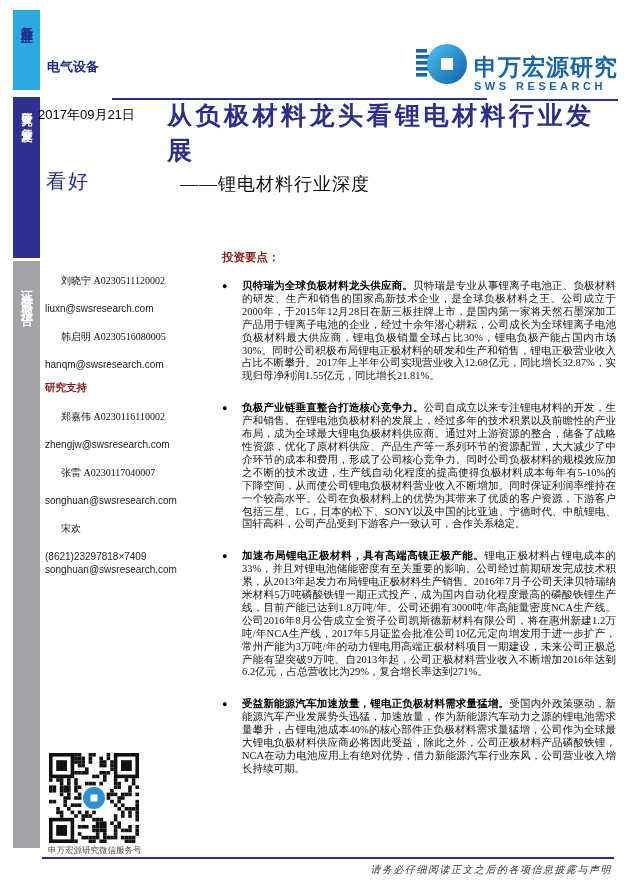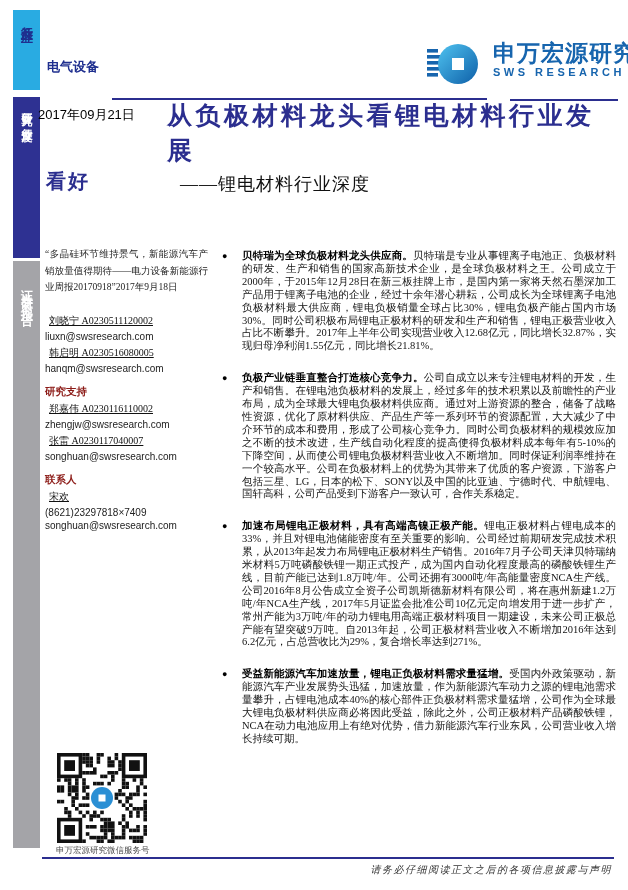--- a/index.html
+++ b/index.html
@@ -18,55 +18,55 @@
   .vtext{
     writing-mode:vertical-rl;text-orientation:upright;
     display:block;margin:0 auto;font-weight:bold;line-height:27px;text-align:center;
   }
   .strip-cyan .vtext{color:#1F2F8F;font-size:12px;padding-top:7px;letter-spacing:1px;}
   .strip-navy .vtext{color:#ffffff;font-size:11px;padding-top:6px;letter-spacing:1px;}
   .strip-gray .vtext{color:#ffffff;font-size:12px;padding-top:18px;letter-spacing:5px;}
 
   
   .industry-label{position:absolute;left:47px;top:58px;font-size:13px;font-weight:bold;color:#1F2F8F;}
-  .logo{position:absolute;left:427px;top:42px;width:196px;height:50px;display:flex;align-items:flex-start;gap:8px;}
+  .logo{position:absolute;left:416px;top:42px;width:196px;height:50px;display:flex;align-items:flex-end;}
   .logo-text{margin-left:6px;line-height:1;}
   .logo-cn{font-size:23px;font-weight:bold;color:#1765AE;letter-spacing:1px;white-space:nowrap;}
   .logo-en{font-size:11px;font-weight:bold;color:#1765AE;letter-spacing:3.5px;margin-top:2px;white-space:nowrap;}
   .rule{position:absolute;height:2px;background:#2B2E8F;}
   .rule-left{left:112px;top:98px;width:375px;}
   .rule-right{left:510px;top:99px;width:108px;}
 
   .report-date{position:absolute;left:38px;top:106px;font-size:13px;font-weight:normal;color:#000;}
   .doc-title{
     position:absolute;left:167px;top:98px;width:446px;
     font-size:25px;font-weight:bold;color:#2B2E8F;line-height:35px;letter-spacing:3.5px;
   }
   .doc-subtitle{position:absolute;left:180px;top:172px;font-size:18px;color:#111;letter-spacing:1px;}
-  .rating{position:absolute;left:46px;top:168px;font-size:20px;font-weight:bold;color:#2B2E8F;letter-spacing:2px;}
+  .rating{position:absolute;left:46px;top:168px;font-size:20px;font-weight:normal;color:#2B2E8F;letter-spacing:2px;}
 
   
   .leftcol{position:absolute;left:45px;top:246px;width:163px;}
   .lc-heading{font-size:10.5px;font-weight:bold;color:#8C1B17;margin:0 0 4px 0;}
   .lc-item{font-size:9.5px;line-height:16.5px;color:#222;margin:0 0 2px 0;text-align:justify;}
   .lc-gap{height:13px;}
-  .person{font-size:10px;line-height:12px;color:#111;margin:4px;text-decoration:underline;}
+  .person{font-size:10px;line-height:12px;color:#111;margin:16px;}
   .person-mail{font-size:10px;line-height:12px;color:#222;margin:0 0 1px 0;}
   .lc-heading.mid{margin-top:10px;}
 
   
   .maincol{position:absolute;left:222px;top:250px;width:394px;}
   .main-heading{font-size:11.5px;font-weight:bold;color:#8C1B17;margin:0 0 15px 0;}
   .bullet{display:flex;margin:0 0 19px 0;}
   .bullet-marker{width:20px;flex:none;font-size:9px;color:#000;line-height:13px;}
   .bullet-text{flex:1;font-size:10.5px;line-height:12.9px;text-align:justify;color:#141414;}
   .bullet-lead{font-weight:bold;color:#000;margin-top:8px;}
 
   
-  .qr-wrap{position:absolute;left:48px;top:753px;width:92px;text-align:right;margin-left:8px;}
+  .qr-wrap{position:absolute;left:48px;top:753px;width:92px;text-align:right;}
   .qr-box{width:90px;height:90px;margin:0 auto;}
   .qr-caption{font-size:8.5px;color:#4a4a4a;margin-top:2px;white-space:nowrap;}
   .footer-rule{position:absolute;left:42px;top:857px;width:572px;height:1.5px;background:#2B2E8F;}
   .disclaimer{
     position:absolute;right:16px;top:863px;font-size:10px;font-style:italic;
     color:#333;letter-spacing:1.5px;
   }
 </style>
 </head>
 <body>
@@ -109,41 +109,40 @@
 
 <div class="rule rule-left"></div>
 <div class="rule rule-right"></div>
 
 <div class="report-date">2017年09月21日</div>
 <div class="doc-title serif">从负极材料龙头看锂电材料行业发展</div>
 <div class="doc-subtitle serif">——锂电材料行业深度</div>
 <div class="rating serif">看好</div>
 
 <div class="leftcol">
-  <p class="lc-item serif">“多晶硅环节维持景气，新能源汽车产销放量值得期待——电力设备新能源行业周报20170918”2017年9月18日</p>
   <div class="lc-gap"></div>
 
   <p class="person serif">刘晓宁 A0230511120002</p>
   <p class="person-mail">liuxn@swsresearch.com</p>
   <p class="person serif">韩启明 A0230516080005</p>
   <p class="person-mail">hanqm@swsresearch.com</p>
 
   <p class="lc-heading mid">研究支持</p>
   <p class="person serif">郑嘉伟 A0230116110002</p>
   <p class="person-mail">zhengjw@swsresearch.com</p>
   <p class="person serif">张雷 A0230117040007</p>
   <p class="person-mail">songhuan@swsresearch.com</p>
 
-  <p class="lc-heading mid">联系人</p>
   <p class="person serif">宋欢</p>
   <p class="person-mail">(8621)23297818×7409</p>
   <p class="person-mail">songhuan@swsresearch.com</p>
 </div>
 
 <div class="maincol">
+  <p class="main-heading">投资要点：</p>
 
   <div class="bullet">
     <span class="bullet-marker">●</span>
     <span class="bullet-text serif"><span class="bullet-lead">贝特瑞为全球负极材料龙头供应商。</span><span>贝特瑞是专业从事锂离子电池正、负极材料的研发、生产和销售的国家高新技术企业，是全球负极材料之王。公司成立于2000年，于2015年12月28日在新三板挂牌上市，是国内第一家将天然石墨深加工产品用于锂离子电池的企业，经过十余年潜心耕耘，公司成长为全球锂离子电池负极材料最大供应商，锂电负极销量全球占比30%，锂电负极产能占国内市场30%。同时公司积极布局锂电正极材料的研发和生产和销售，锂电正极营业收入占比不断攀升。2017年上半年公司实现营业收入12.68亿元，同比增长32.87%，实现归母净利润1.55亿元，同比增长21.81%。</span></span>
   </div>
 
   <div class="bullet">
     <span class="bullet-marker">●</span>
     <span class="bullet-text serif"><span class="bullet-lead">负极产业链垂直整合打造核心竞争力。</span><span>公司自成立以来专注锂电材料的开发，生产和销售。在锂电池负极材料的发展上，经过多年的技术积累以及前瞻性的产业布局，成为全球最大锂电负极材料供应商。通过对上游资源的整合，储备了战略性资源，优化了原材料供应、产品生产等一系列环节的资源配置，大大减少了中介环节的成本和费用，形成了公司核心竞争力。同时公司负极材料的规模效应加之不断的技术改进，生产线自动化程度的提高使得负极材料成本每年有5-10%的下降空间，从而使公司锂电负极材料营业收入不断增加。同时保证利润率维持在一个较高水平。公司在负极材料上的优势为其带来了优质的客户资源，下游客户包括三星、LG，日本的松下、SONY以及中国的比亚迪、宁德时代、中航锂电、国轩高科，公司产品受到下游客户一致认可，合作关系稳定。</span></span>
   </div>

